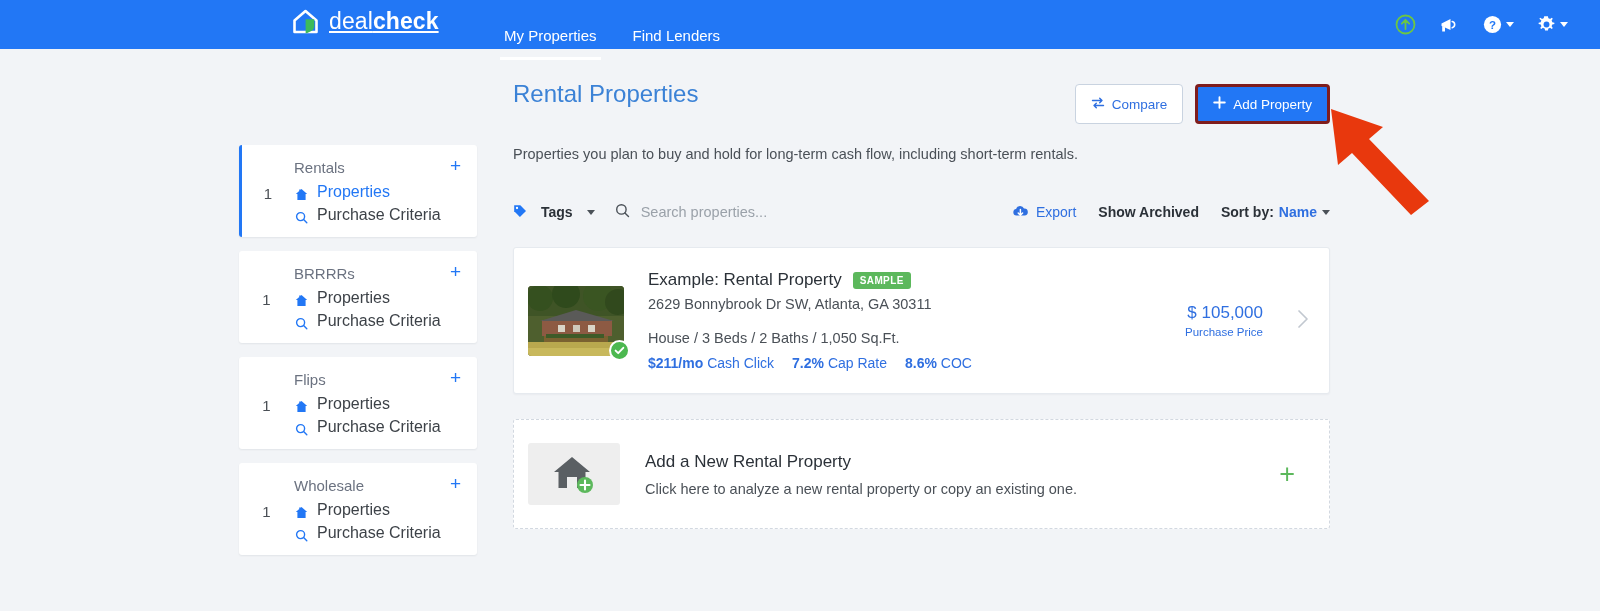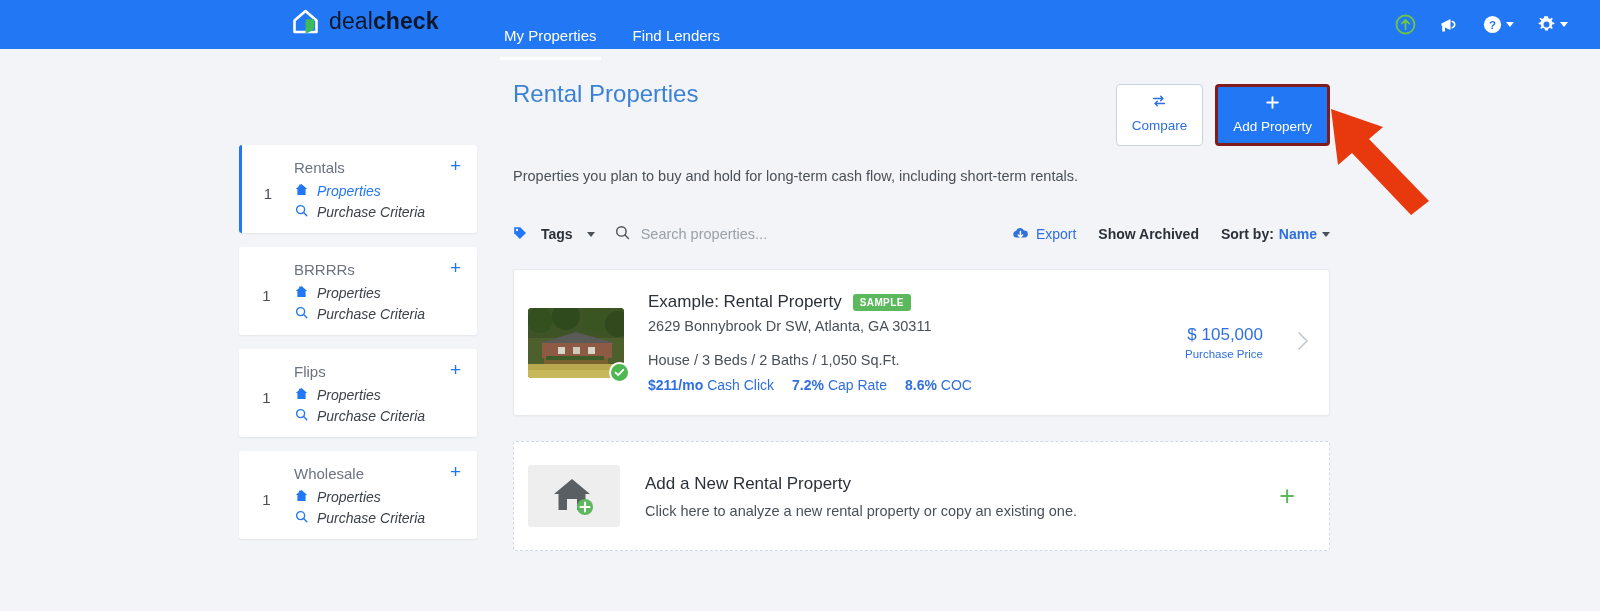--- a/index.html
+++ b/index.html
@@ -15,21 +15,21 @@
   .header {
     position: absolute; left: 0; top: 0; width: 1600px; height: 49px;
     background: #2277f5;
     display: flex; align-items: center;
   }
   .brand {
     position: absolute; left: 291px; top: 7px;
     display: flex; align-items: center; gap: 9px;
   }
   .brand-logo { width: 29px; height: 29px; position: relative; }
-  .brand-text { color: #0f172a; font-size: 23px; letter-spacing: .1px; white-space: nowrap; }
+  .brand-text { color: #ffffff; font-size: 23px; letter-spacing: .1px; white-space: nowrap; text-decoration: underline; }
   .brand-text .b { font-weight: 700; }
   .nav { position: absolute; left: 500px; top: 0; height: 49px; display: flex; align-items: center; gap: 28px; margin-top: 11px; }
   .nav-item {
     color: #ffffff; font-size: 15px; height: 49px;
     display: flex; align-items: center; padding: 0 4px; position: relative;
     cursor: pointer; white-space: nowrap;
   }
   .nav-item.active::after {
     content: ""; position: absolute; left: 0; right: 0; bottom: 0; height: 3px; background: #fff;
   }
@@ -54,33 +54,33 @@
   .side-card.active { border-left: 3px solid #2277f5; }
   .side-count {
     width: 55px; flex: none; text-align: center; color: #4a4f55; font-size: 15px;
     padding-top: 26px;
   }
   .side-card.active .side-count { width: 52px; }
   .side-body { flex: 1; }
   .side-head { display: flex; align-items: flex-start; justify-content: space-between; margin-bottom: 7px; }
   .side-title { color: #6b7280; font-size: 15px; }
   .side-plus { color: #2277f5; font-size: 19px; line-height: 14px; cursor: pointer; font-weight: 400; }
-  .side-link { display: flex; align-items: flex-start; gap: 9px; margin-top: 5px; font-size: 14px; cursor: pointer; font-style: italic; }
+  .side-link { display: flex; align-items: flex-end; gap: 9px; margin-top: 5px; font-size: 16px; cursor: pointer; }
   .side-link .lbl { color: #3d4248; }
   .side-link.sel .lbl { color: #2277f5; }
   .sico { width: 14px; display: flex; justify-content: center; color: #2277f5; }
 
   
   .main { position: absolute; left: 513px; top: 80px; width: 817px; }
   .page-title { color: #3b82d6; font-size: 24px; font-weight: 400; }
   .title-row { display: flex; align-items: flex-start; justify-content: space-between; }
   .title-btns { display: flex; gap: 12px; margin-top: 4px; }
   .btn {
     display: inline-flex; align-items: center; gap: 7px;
-    font-size: 13.5px; border-radius: 4px; padding: 9px 15px; cursor: pointer; white-space: nowrap; flex-direction: column;
+    font-size: 13.5px; border-radius: 4px; padding: 9px 15px; cursor: pointer; white-space: nowrap;
   }
   .btn-outline { background: #fff; border: 1px solid #c9d3e0; color: #2f6fe0; }
   .btn-primary { background: #2277f5; border: 3px solid #7f1d1d; color: #fff; }
   .subtitle { color: #4a5057; font-size: 14.5px; margin-top: 22px; }
 
   .toolbar {
     margin-top: 33px; display: flex; align-items: center; justify-content: space-between;
     height: 34px;
   }
   .toolbar-left { display: flex; align-items: center; gap: 20px; }

